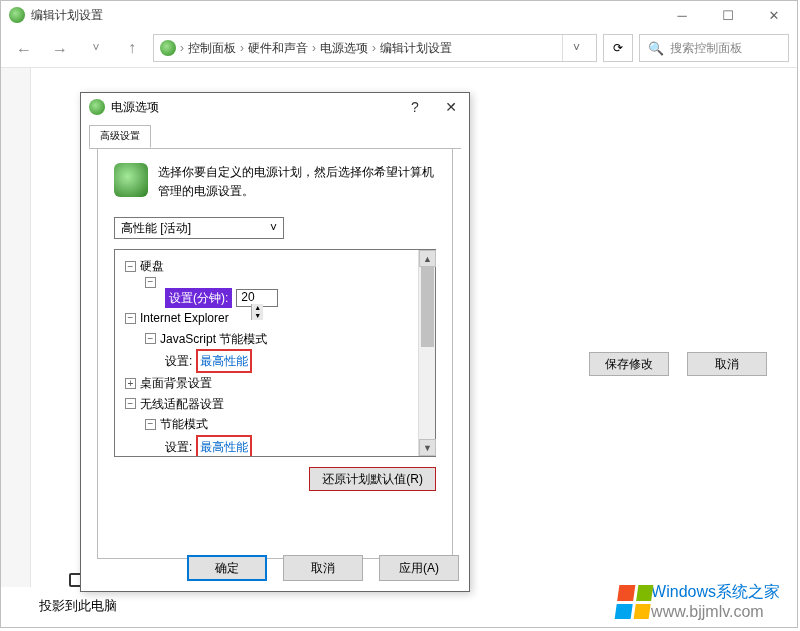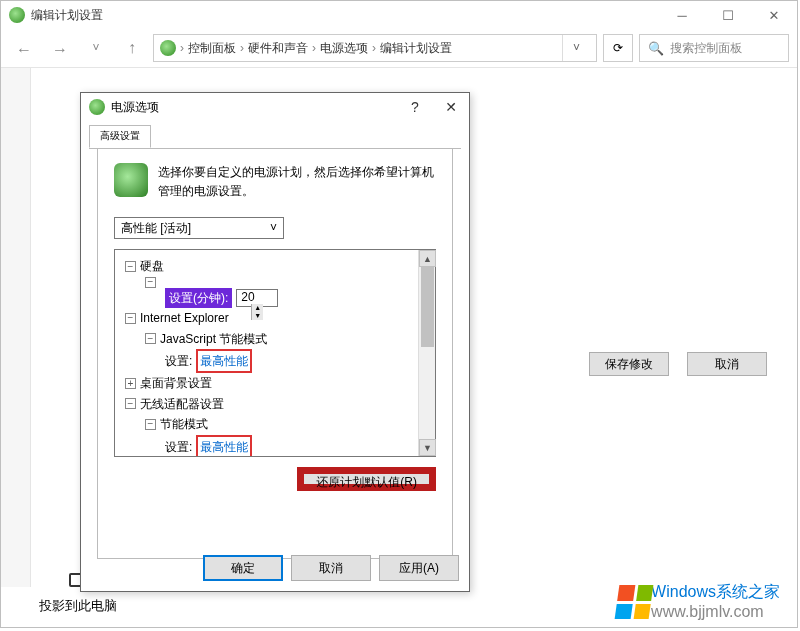--- a/index.html
+++ b/index.html
@@ -61,23 +61,23 @@
   .i2 { padding-left: 44px; }
   .setting-label { background: #6d28d9; color: #fff; padding: 0 4px; }
   .spinner { display: inline-flex; align-items: center; border: 1px solid #777; height: 18px; flex-direction: column; }
   .spinner input { border: none; width: 40px; text-align: left; padding: 0 4px; font-size: 12px; }
   .spinner .sp-btns { display: flex; flex-direction: column; }
   .spinner .sp-btns span { font-size: 7px; line-height: 8px; background: #e8e8e8; border-left: 1px solid #aaa; padding: 0 2px; }
   .link { color: #0066cc; }
   .boxed { border: 2px solid #d33; padding: 0 2px; }
 
   .restore-row { display: flex; justify-content: flex-end; margin-top: 10px; }
-  .restore-row button { height: 24px; padding: 0 12px; background: #e1e1e1; border: 7px solid #b91c1c; font-size: 12px; }
-
-  .dlg-buttons { position: absolute; right: 10px; bottom: 10px; display: flex; gap: 8px; }
+  .restore-row button { height: 24px; padding: 0 12px; background: #e1e1e1; border: 1px solid #b91c1c; font-size: 12px; }
+
+  .dlg-buttons { position: absolute; right: 10px; bottom: 10px; display: flex; gap: 16px; }
   .dlg-buttons button { width: 80px; height: 26px; background: #e1e1e1; border: 1px solid #adadad; font-size: 12px; }
   .dlg-buttons button.primary { border: 2px solid #0078d7; }
 
   
   .wm { position: absolute; right: 20px; bottom: 10px; display: flex; align-items: center; }
   .wm-logo { width: 34px; height: 34px; display: grid; grid-template-columns: 1fr 1fr; grid-template-rows: 1fr 1fr; gap: 3px; transform: skewX(-8deg); }
   .wm-logo span:nth-child(1){background:#f25022;} .wm-logo span:nth-child(2){background:#7fba00;}
   .wm-logo span:nth-child(3){background:#00a4ef;} .wm-logo span:nth-child(4){background:#ffb900;}
   .wm-text .l1 { color: #0078d7; font-size: 16px; font-weight: 500; }
   .wm-text .l2 { color: #888; font-size: 16px; }

